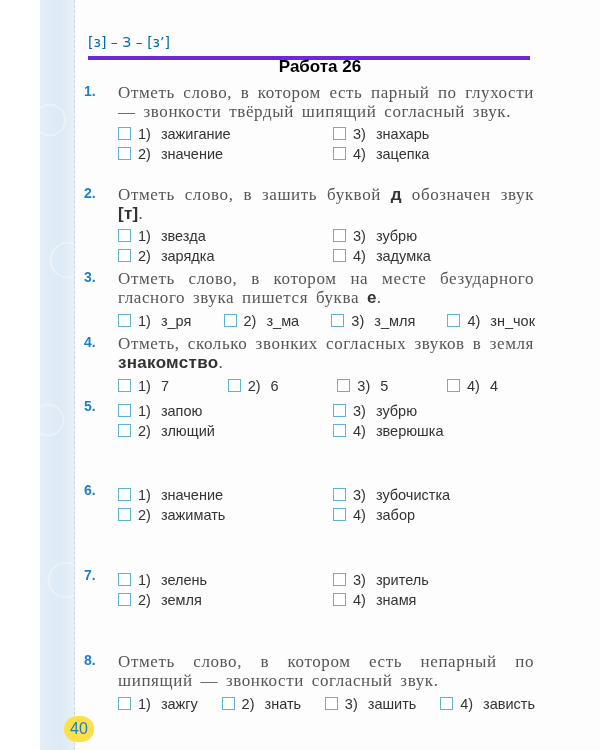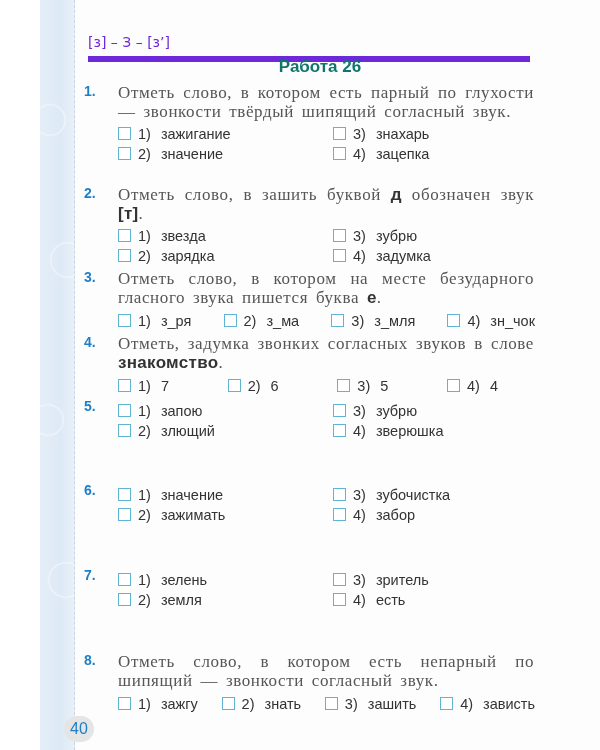--- a/index.html
+++ b/index.html
@@ -40,36 +40,36 @@
       width: 525px;
       height: 750px;
       background: #fdfdfd;
     }
     .header-line {
       position: absolute;
       left: 88px;
       top: 34px;
       width: 442px;
       height: 22px;
-      border-bottom: 6px solid #6d28d9;
+      border-bottom: 4px solid #6d28d9;
       font-size: 14px;
-      color: #6d28d9;
+      color: #0369a1;
       font-family: "DejaVu Sans", sans-serif;
     }
     .title {
       position: absolute;
       left: 0;
       top: 57px;
       width: 600px;
       text-align: center;
       padding-left: 40px;
       box-sizing: border-box;
       font-size: 17px;
       font-weight: bold;
-      color: #0f766e;
+      color: #000000;
       font-family: "Liberation Sans", sans-serif;
     }
     .task {
       position: absolute;
       left: 84px;
       width: 450px;
     }
     .task-num {
       position: absolute;
       left: 0;
@@ -129,21 +129,21 @@
       display: inline-block;
       flex-shrink: 0;
     }
     .opt .n { margin-right: 10px; }
     .page-num {
       position: absolute;
       left: 64px;
       top: 716px;
       width: 30px;
       height: 26px;
-      background: #e5e5e5;
+      background: #fde047;
       border-radius: 13px;
       text-align: center;
       font-family: "Liberation Sans", sans-serif;
       font-size: 16px;
       line-height: 26px;
       color: #1e7fc8;
     }
   </style>
 </head>
 <body>
@@ -239,21 +239,21 @@
           <span class="box"></span>
           <span class="n">4)</span>
           <span>зн_чок</span>
         </div>
     </div>
   </div>
 </div>
 
 <div class="task" style="top:334px">
   <div class="task-num">4.</div>
-  <div class="task-text"><span>Отметь, задумка звонких согласных звуков в слове </span><b>знакомство</b><span>.</span></div>
+  <div class="task-text"><span>Отметь, сколько звонких согласных звуков в земля </span><b>знакомство</b><span>.</span></div>
   <div class="options" style="margin-top:4px">
     <div class="opt-row4" style="width:380px">
       <div class="opt">
           <span class="box"></span>
           <span class="n">1)</span>
           <span>7</span>
         </div>
       <div class="opt">
           <span class="box"></span>
           <span class="n">2)</span>
@@ -344,21 +344,21 @@
           <span>зритель</span>
         </div>
       <div class="opt">
           <span class="box"></span>
           <span class="n">2)</span>
           <span>земля</span>
         </div>
       <div class="opt">
           <span class="box"></span>
           <span class="n">4)</span>
-          <span>есть</span>
+          <span>знамя</span>
         </div>
     </div>
   </div>
 </div>
 
 <div class="task" style="top:652px">
   <div class="task-num">8.</div>
   <div class="task-text">Отметь слово, в котором есть непарный по шипящий — звонкости согласный звук.</div>
   <div class="options" style="margin-top:4px">
     <div class="opt-row4 wide">

